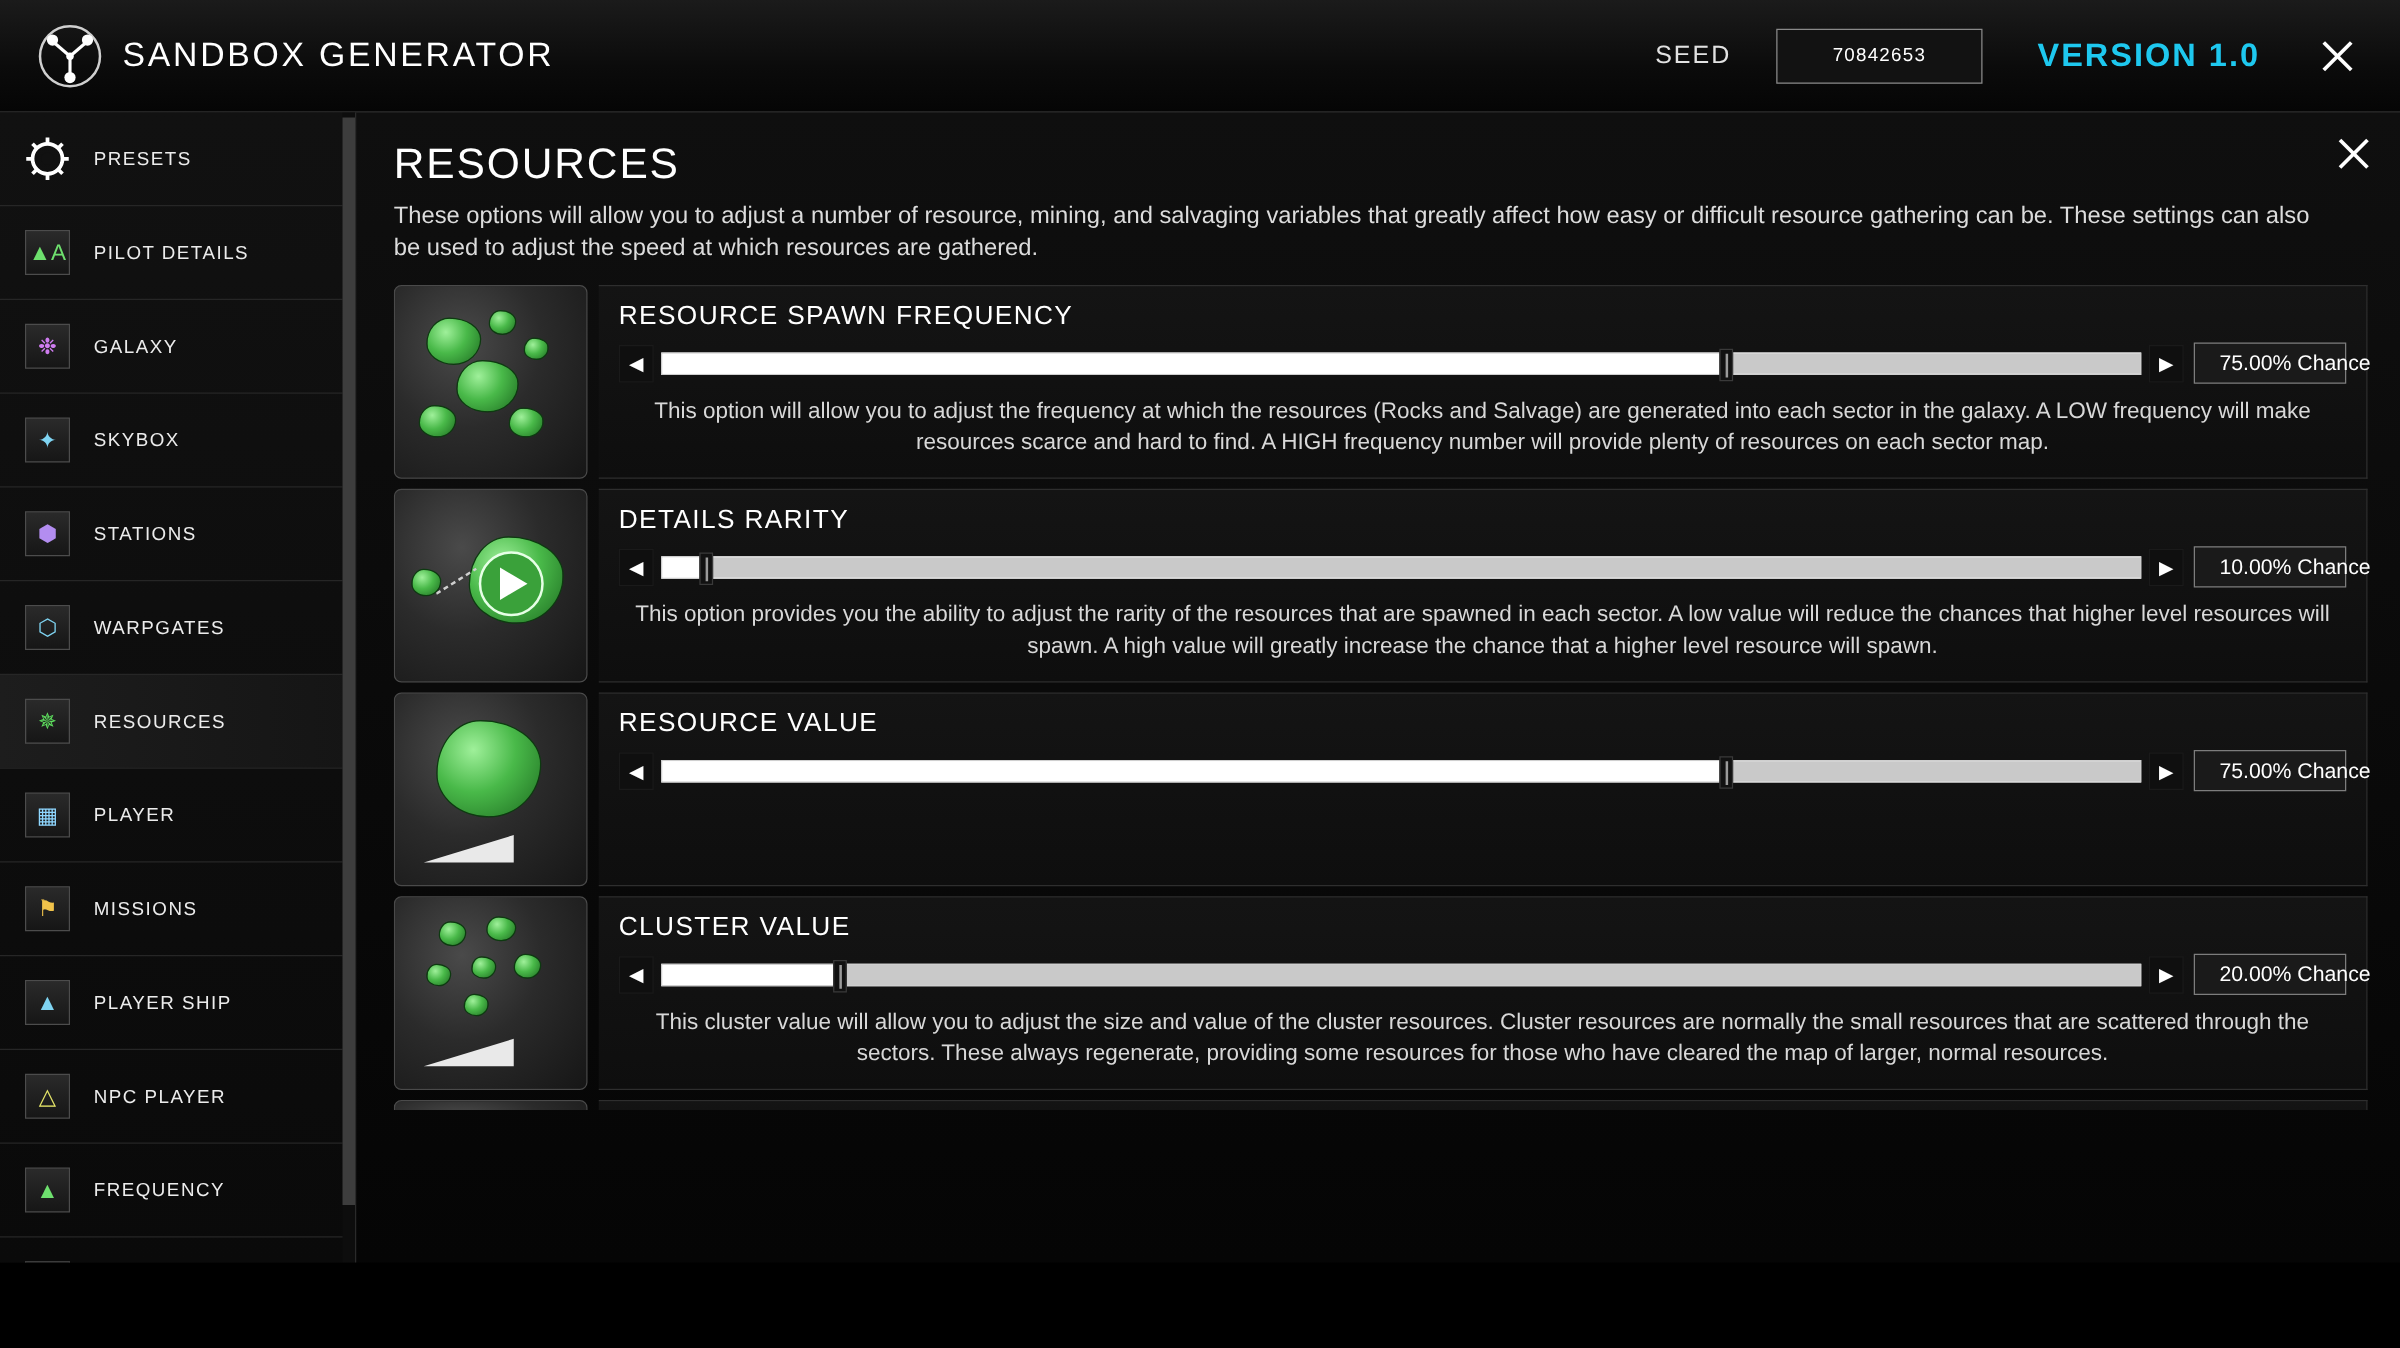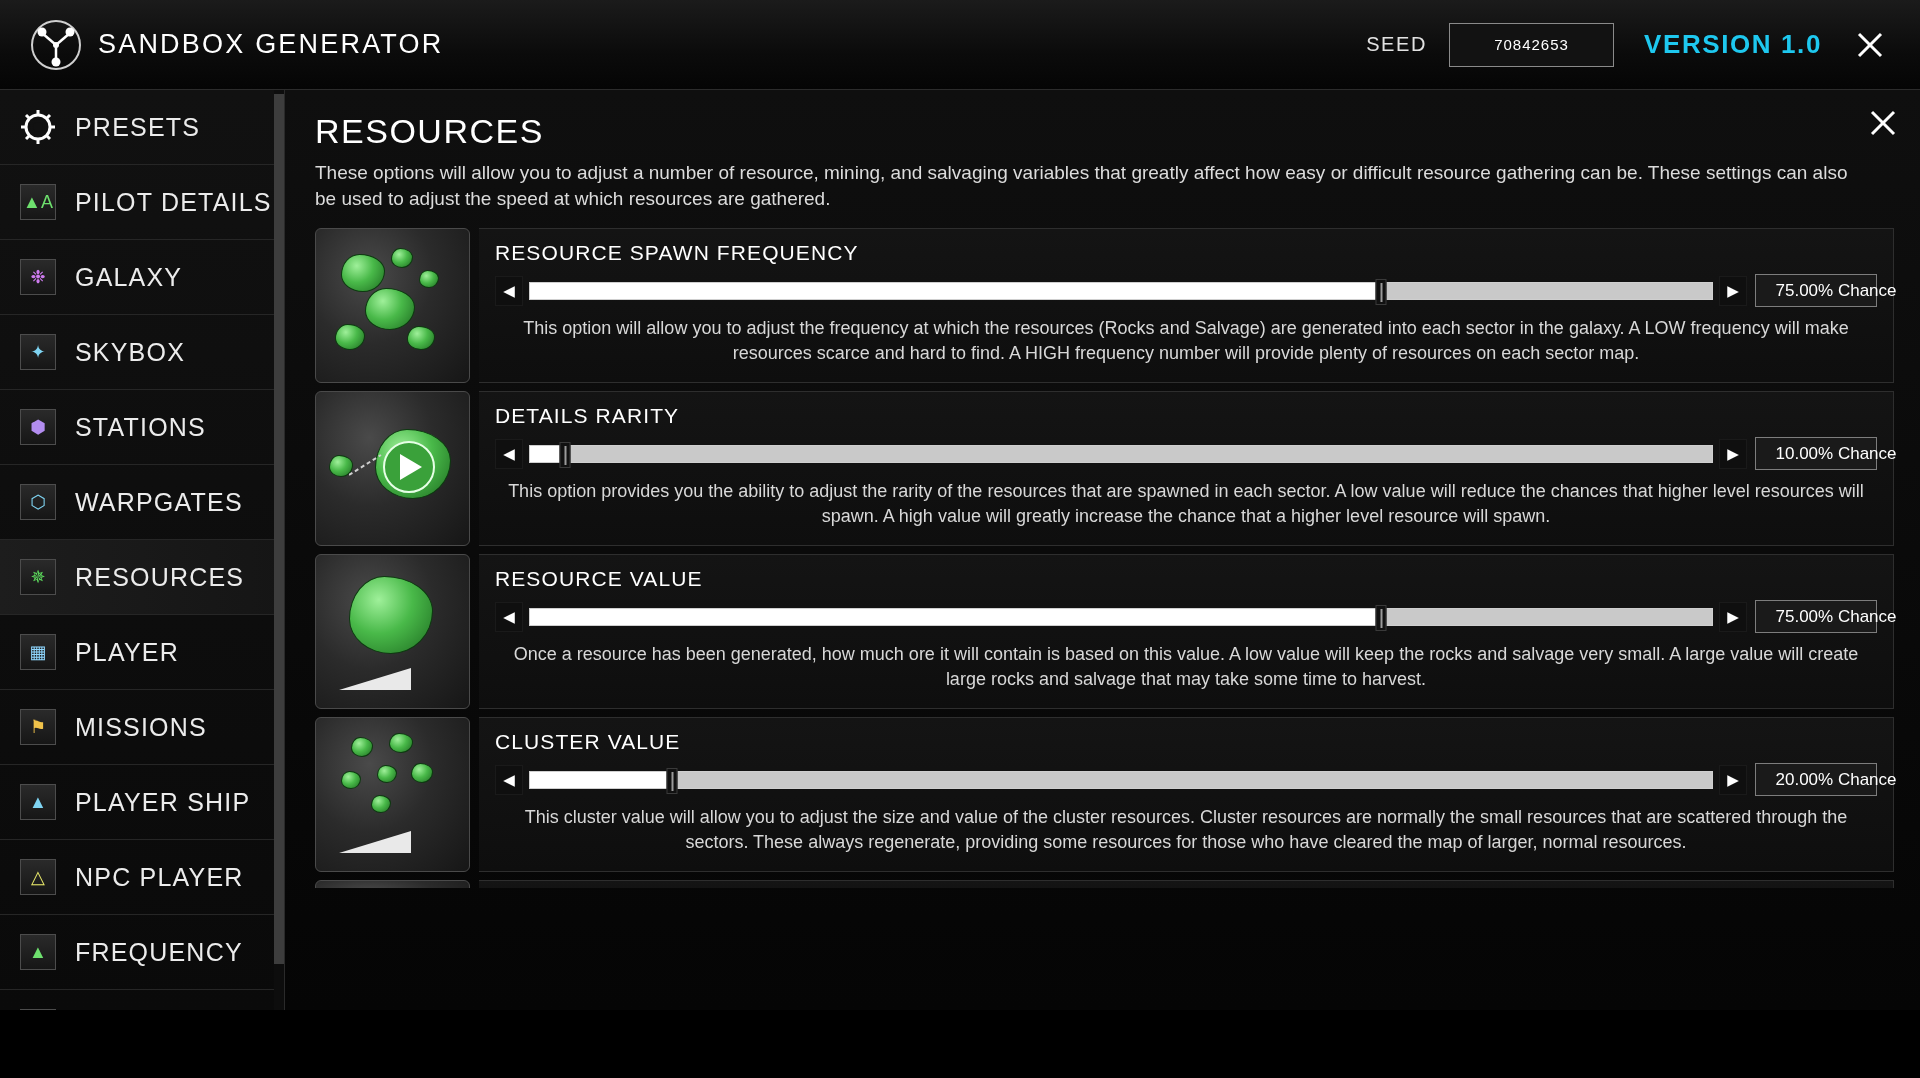--- a/index.html
+++ b/index.html
@@ -40,21 +40,21 @@
     letter-spacing: 2.2px;
     color: #ffffff;
     margin-left: 14px;
     font-weight: 400;
     white-space: nowrap;
   }
   .topbar-right {
     margin-left: auto;
     display: flex;
     align-items: center;
-    gap: 22px;
+    gap: 36px;
     padding-right: 10px;
   }
   .seed-label {
     font-size: 20px;
     letter-spacing: 1.6px;
     color: #e2e2e2;
   }
   .seed-box {
     width: 165px; height: 44px;
     border: 1px solid #8a8a8a;
@@ -117,21 +117,21 @@
   }
   .side-icon-box {
     width: 36px; height: 36px;
     border: 1px solid #4c4c4c;
     background: linear-gradient(180deg, #2a2a2a, #161616);
     display: flex; align-items: center; justify-content: center;
     font-size: 18px;
     line-height: 1;
   }
   .side-label {
-    font-size: 25px;
+    font-size: 15px;
     letter-spacing: 1.2px;
     color: #ececec;
     white-space: nowrap;
   }
   .sidebar-scroll {
     position: absolute;
     right: 0px; top: 0;
     width: 10px; height: 100%;
     background: #0d0d0d;
   }
@@ -538,21 +538,20 @@
             <div class="slider-row">
               <div class="arrow-btn">◀</div>
               <div class="slider-track">
                 <div class="slider-fill" style="width:72%"></div>
                 <div class="slider-rest" style="left:72%"></div>
                 <div class="slider-knob" style="left:72%"></div>
               </div>
               <div class="arrow-btn">▶</div>
               <div class="value-box">75.00% Chance</div>
             </div>
-            <div class="opt-desc">Once a resource has been generated, how much ore it will contain is based on this value. A low value will keep the rocks and salvage very small. A large value will create large rocks and salvage that may take some time to harvest.</div>
           </div>
         </div>
 
         <div class="option-row">
           <div class="opt-thumb">
             <div class="thumb-inner">
               <div class="blob" style="left:28px; top:12px; width:22px; height:20px;"></div>
               <div class="blob" style="left:66px; top:8px; width:24px; height:20px;"></div>
               <div class="blob" style="left:18px; top:46px; width:20px; height:18px;"></div>
               <div class="blob" style="left:54px; top:40px; width:20px; height:18px;"></div>

